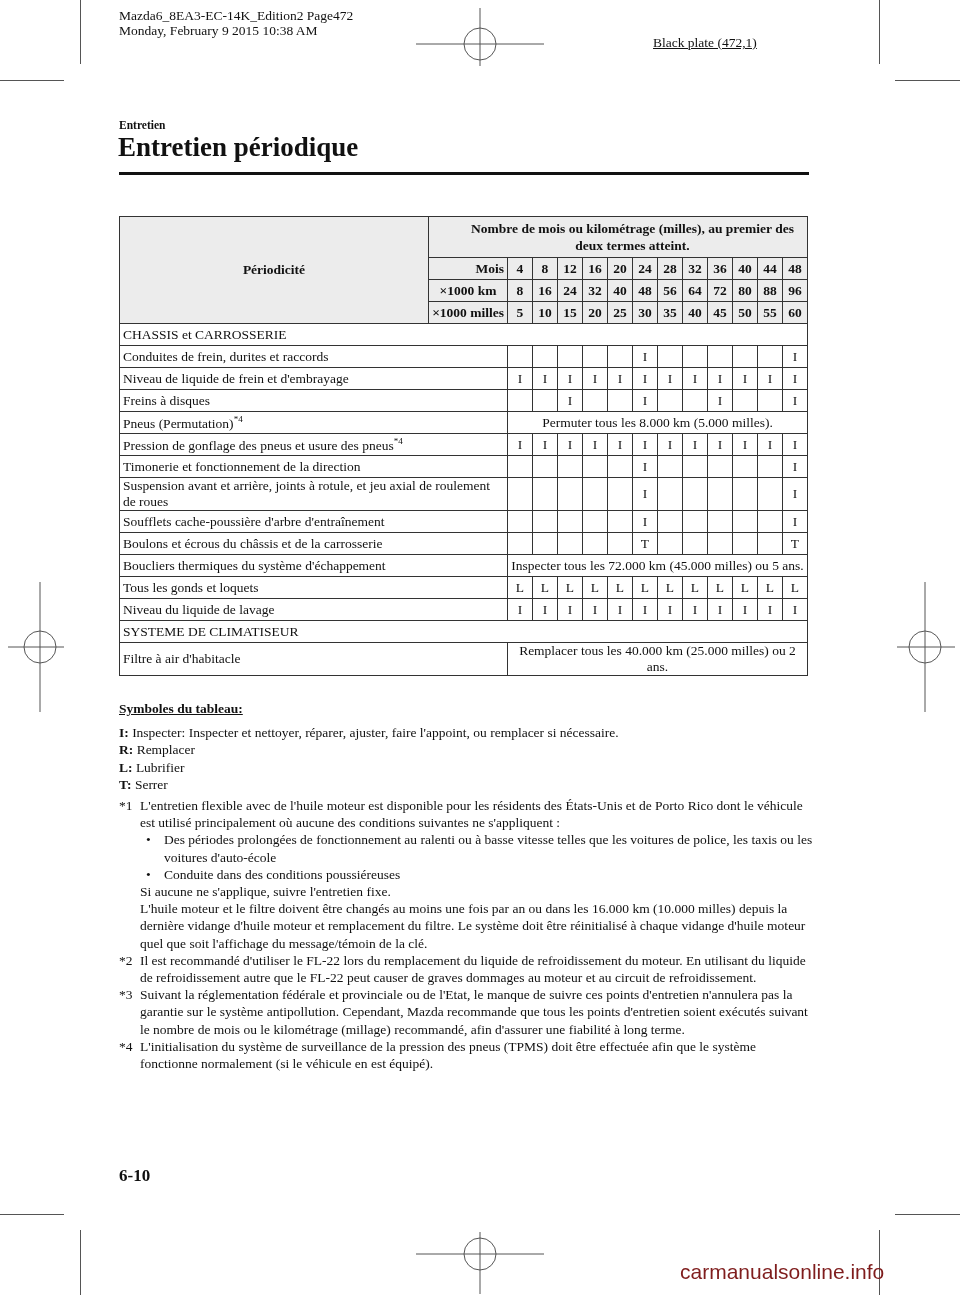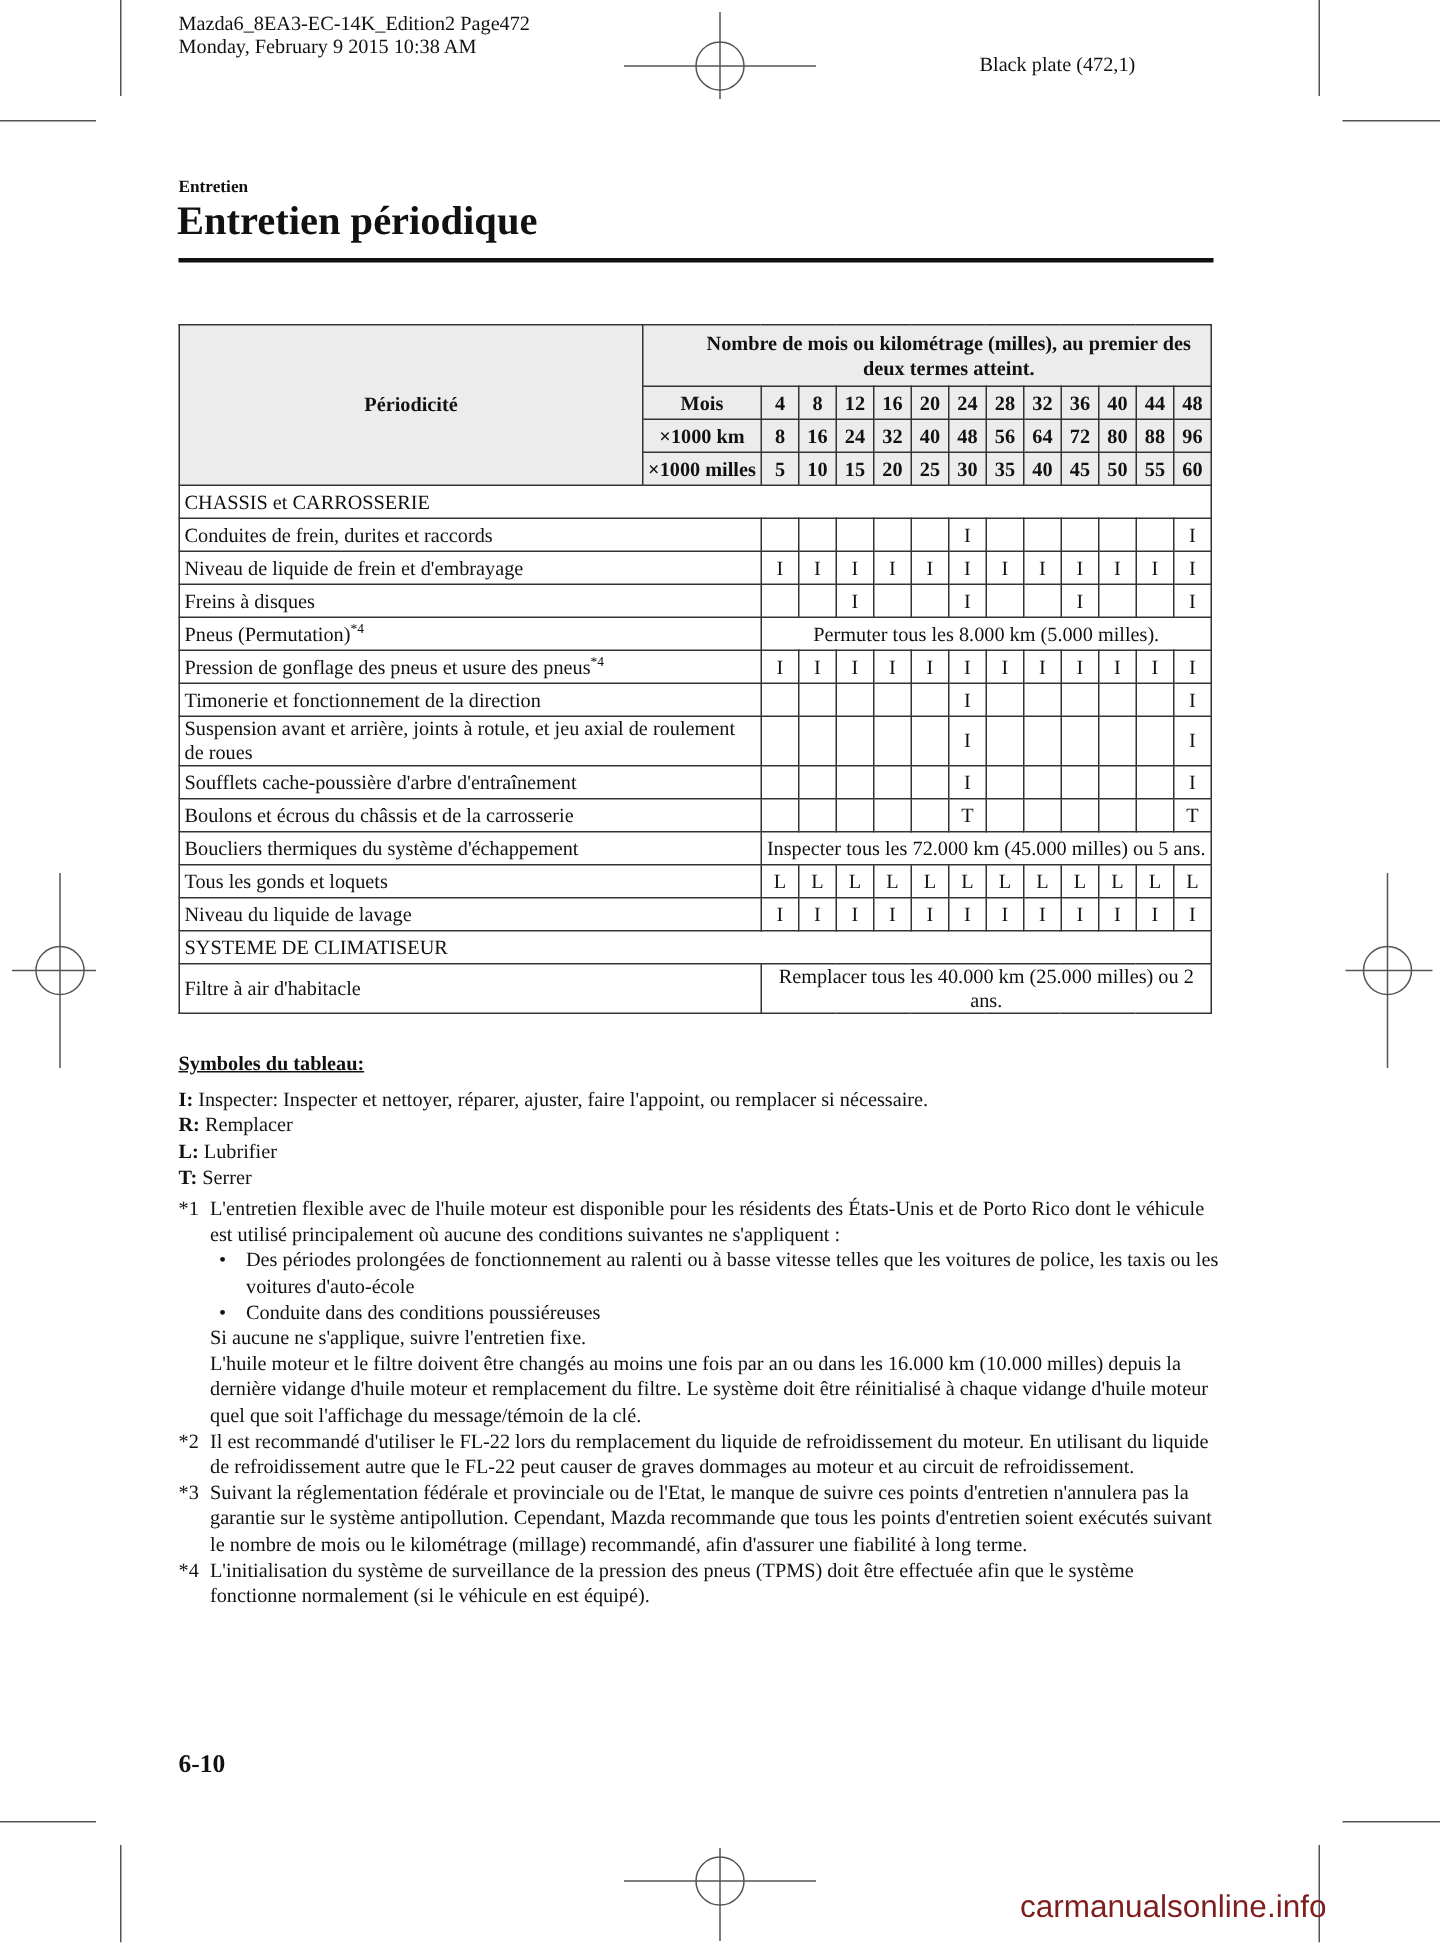--- a/index.html
+++ b/index.html
@@ -2,21 +2,21 @@
 <html><head>
 <meta charset="utf-8">
 <style>
   html, body { margin: 0; padding: 0; background: #fff; }
   body { width: 960px; height: 1295px; position: relative; overflow: hidden;
          font-family: "Liberation Serif", serif; color: #111; }
   .abs { position: absolute; }
   .line { position: absolute; background: #555; }
   .crosshair { position: absolute; }
   .hdr-meta { left: 119px; top: 8px; font-size: 13.5px; line-height: 15px; }
-  .plate { left: 653px; top: 35px; font-size: 13.5px; }
+  .plate { left: 653px; top: 35px; font-size: 13.5px; text-decoration: underline; }
   .section { left: 119px; top: 119px; font-size: 11.5px; font-weight: bold; }
   .title { left: 118px; top: 132px; font-size: 27px; font-weight: bold; }
   .title-rule { left: 119px; top: 172px; width: 690px; height: 3px; background: #111; }
 
   table.sched { position: absolute; left: 119px; top: 216px; width: 689px;
                 border-collapse: collapse; font-size: 13.5px; }
   table.sched td { border: 1px solid #333; padding: 0 3px; height: 21px; text-align: center; }
   table.sched td.item { text-align: left; width: 290px; }
   table.sched .hd { background: #ececec; font-weight: bold; }
   table.sched td.cat { text-align: left; font-weight: normal; }
@@ -80,21 +80,21 @@
 <div class="abs title">Entretien périodique</div>
 <div class="abs title-rule"></div>
 
 <table class="sched">
   <tbody id="sched-body">
       <tr>
         <td class="hd" rowspan="4">Périodicité</td>
         <td class="hd" colspan="13" style="height:40px;line-height:17px;padding-left:32px;">Nombre de mois ou kilométrage (milles), au premier des deux termes atteint.</td>
       </tr>
       <tr>
-        <td class="hd" style="width:72px;">Mois</td>
+        <td class="hd" style="width:72px;text-align:right;">Mois</td>
         <td class="hd num">4</td>
         <td class="hd num">8</td>
         <td class="hd num">12</td>
         <td class="hd num">16</td>
         <td class="hd num">20</td>
         <td class="hd num">24</td>
         <td class="hd num">28</td>
         <td class="hd num">32</td>
         <td class="hd num">36</td>
         <td class="hd num">40</td>
@@ -110,21 +110,21 @@
         <td class="hd num">40</td>
         <td class="hd num">48</td>
         <td class="hd num">56</td>
         <td class="hd num">64</td>
         <td class="hd num">72</td>
         <td class="hd num">80</td>
         <td class="hd num">88</td>
         <td class="hd num">96</td>
       </tr>
       <tr>
-        <td class="hd" style="width:72px;">×1000 milles</td>
+        <td class="hd" style="width:72px;text-align:right;">×1000 milles</td>
         <td class="hd num">5</td>
         <td class="hd num">10</td>
         <td class="hd num">15</td>
         <td class="hd num">20</td>
         <td class="hd num">25</td>
         <td class="hd num">30</td>
         <td class="hd num">35</td>
         <td class="hd num">40</td>
         <td class="hd num">45</td>
         <td class="hd num">50</td>

